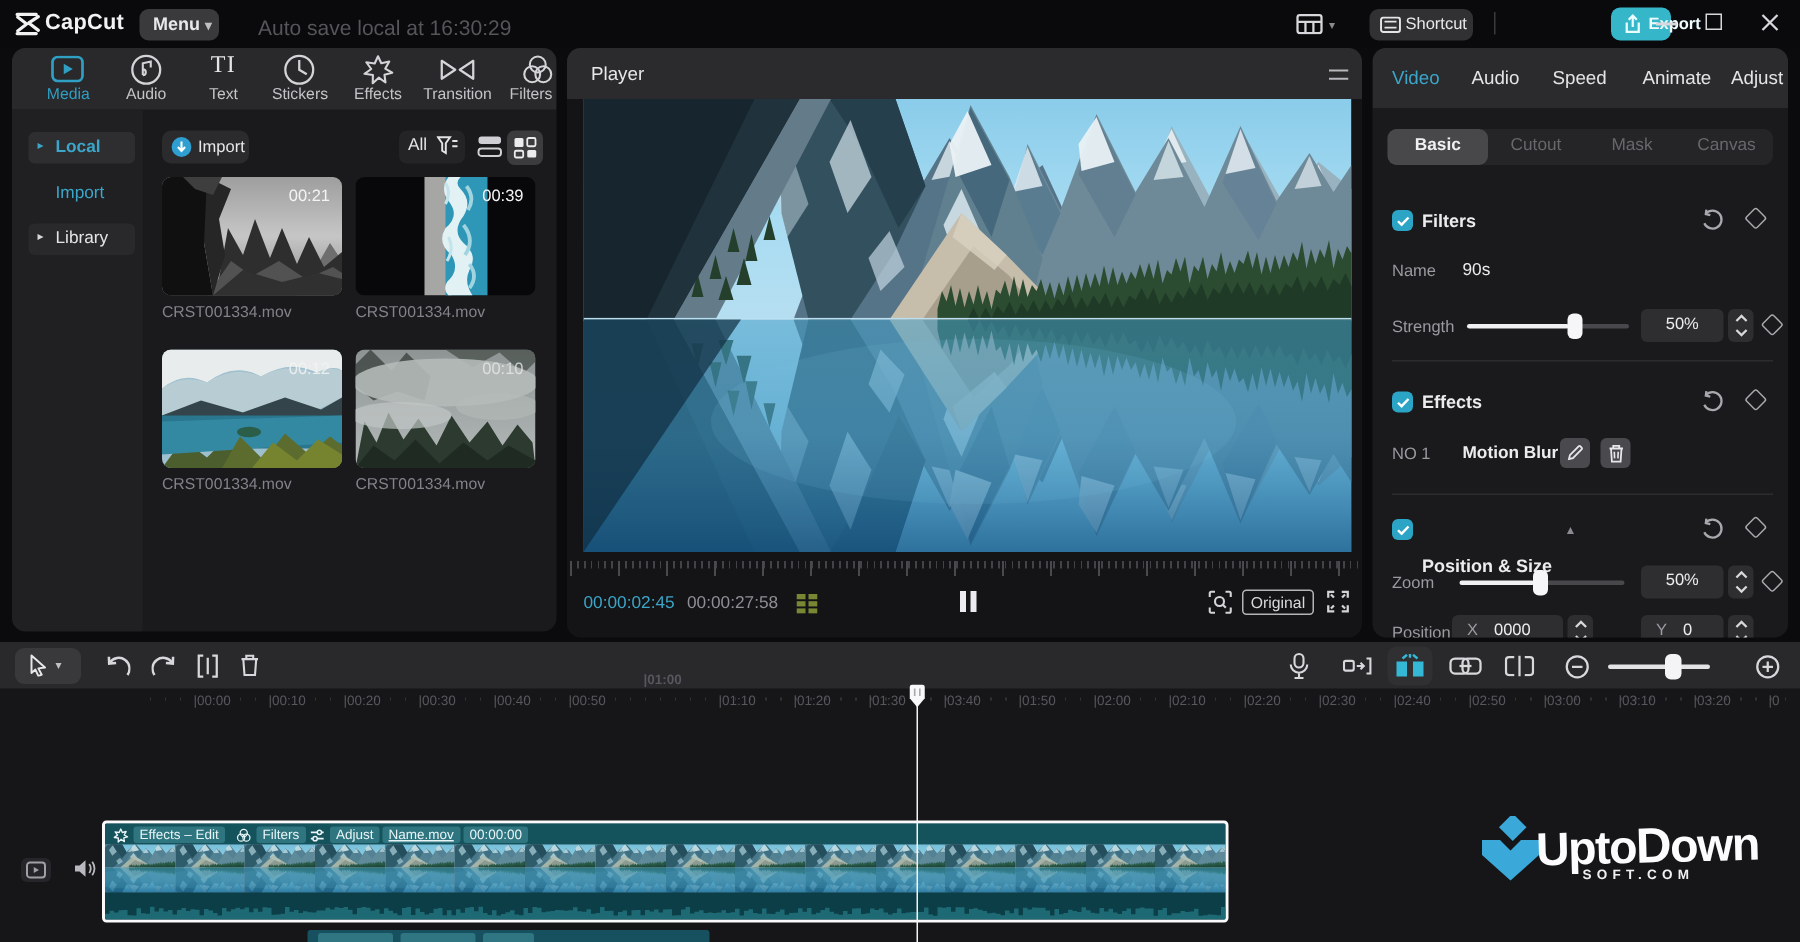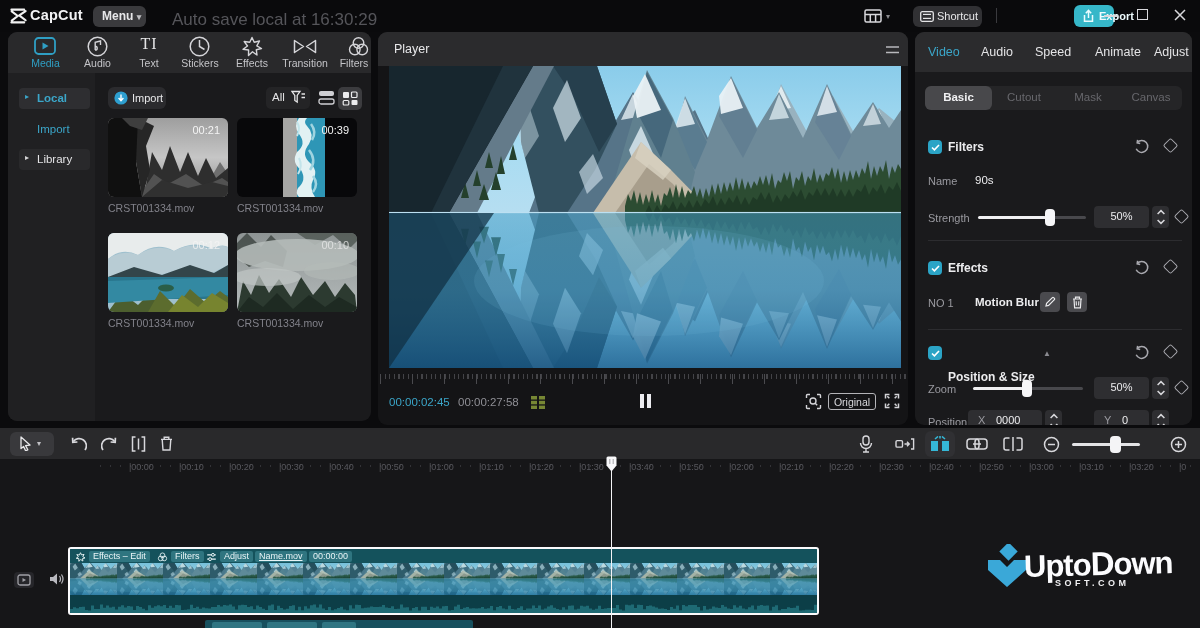--- a/index.html
+++ b/index.html
@@ -14,21 +14,21 @@
 </head>
 <body>
 <div id="stage">
 
 <div class="abs" id="topbar" style="left:0;top:0;width:1200px;height:32px;background:#0a0a0c;">
   <svg class="abs" style="left:10px;top:8px" width="17" height="16" viewBox="0 0 24 22">
     <path d="M2 2 L20 2 M22 4 L13 10 L22 17 M20 20 L2 20 M2.5 17.5 L11 11 L2.5 4.5" fill="none" stroke="#f2f2f2" stroke-width="3" stroke-linecap="round" stroke-linejoin="round"></path>
   </svg>
   <div class="abs" style="left:30px;top:7px;font-size:14.5px;font-weight:bold;color:#f2f2f4;letter-spacing:.2px">CapCut</div>
   <div class="abs" style="left:93px;top:6px;width:53px;height:21px;background:#3a3a3d;border-radius:6px;color:#e8e8ea;font-size:12px;font-weight:bold;text-align:left;padding:3px 0 0 9px;">Menu <span style="font-size:9px;color:#c0c0c4">▾</span></div>
-  <div class="abs" style="left:172px;top:10px;font-size:17px;color:#55555a;">Auto save local at 16:30:29</div>
+  <div class="abs" style="left:172px;top:10px;font-size:14px;color:#55555a;">Auto save local at 16:30:29</div>
 
   <svg class="abs" style="left:864px;top:9px" width="18" height="14" viewBox="0 0 18 14">
     <rect x="1" y="1" width="16" height="12" rx="1.5" fill="none" stroke="#d8d8dc" stroke-width="1.5"></rect>
     <line x1="1" y1="5.5" x2="17" y2="5.5" stroke="#d8d8dc" stroke-width="1.5"></line>
     <line x1="6.3" y1="5.5" x2="6.3" y2="13" stroke="#d8d8dc" stroke-width="1.5"></line>
     <line x1="11.6" y1="5.5" x2="11.6" y2="13" stroke="#d8d8dc" stroke-width="1.5"></line>
   </svg>
   <div class="abs" style="left:886px;top:12px;font-size:8px;color:#8a8a8e;">▾</div>
   <div class="abs" style="left:913px;top:6px;width:69px;height:21px;background:#313134;border-radius:6px;">
     <svg class="abs" style="left:7px;top:4.5px" width="14" height="11" viewBox="0 0 14 11">
@@ -461,21 +461,21 @@
     <line x1="5" y1="8.5" x2="12" y2="8.5" stroke="#d8d8dc" stroke-width="1.5"></line>
     <line x1="8.5" y1="5" x2="8.5" y2="12" stroke="#d8d8dc" stroke-width="1.5"></line>
   </svg>
   <div class="abs" style="left:100px;top:37px;width:1100px;height:2px;background:repeating-linear-gradient(to right,#323236 0px,#323236 1px,transparent 1px,transparent 10px);"></div>
   <div class="abs" style="left:129px;top:34px;font-size:9px;color:#57575d;">|00:00</div>
   <div class="abs" style="left:179px;top:34px;font-size:9px;color:#57575d;">|00:10</div>
   <div class="abs" style="left:229px;top:34px;font-size:9px;color:#57575d;">|00:20</div>
   <div class="abs" style="left:279px;top:34px;font-size:9px;color:#57575d;">|00:30</div>
   <div class="abs" style="left:329px;top:34px;font-size:9px;color:#57575d;">|00:40</div>
   <div class="abs" style="left:379px;top:34px;font-size:9px;color:#57575d;">|00:50</div>
-  <div class="abs" style="left:429px;top:34px;font-size:9px;color:#57575d;">|01:00</div>
+  <div class="abs" style="left:429px;top:20px;font-size:9px;color:#57575d;font-weight:bold;">|01:00</div>
   <div class="abs" style="left:479px;top:34px;font-size:9px;color:#57575d;">|01:10</div>
   <div class="abs" style="left:529px;top:34px;font-size:9px;color:#57575d;">|01:20</div>
   <div class="abs" style="left:579px;top:34px;font-size:9px;color:#57575d;">|01:30</div>
   <div class="abs" style="left:629px;top:34px;font-size:9px;color:#57575d;">|03:40</div>
   <div class="abs" style="left:679px;top:34px;font-size:9px;color:#57575d;">|01:50</div>
   <div class="abs" style="left:729px;top:34px;font-size:9px;color:#57575d;">|02:00</div>
   <div class="abs" style="left:779px;top:34px;font-size:9px;color:#57575d;">|02:10</div>
   <div class="abs" style="left:829px;top:34px;font-size:9px;color:#57575d;">|02:20</div>
   <div class="abs" style="left:879px;top:34px;font-size:9px;color:#57575d;">|02:30</div>
   <div class="abs" style="left:929px;top:34px;font-size:9px;color:#57575d;">|02:40</div>

